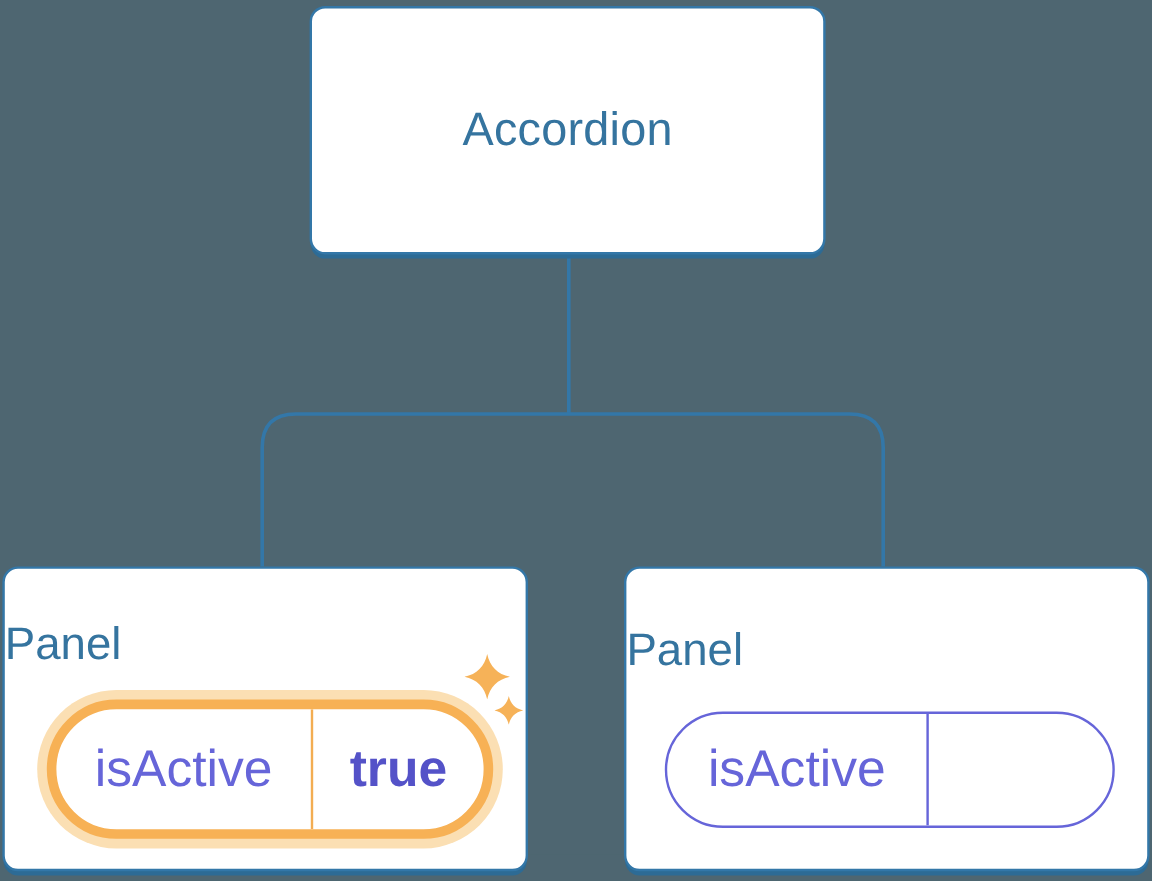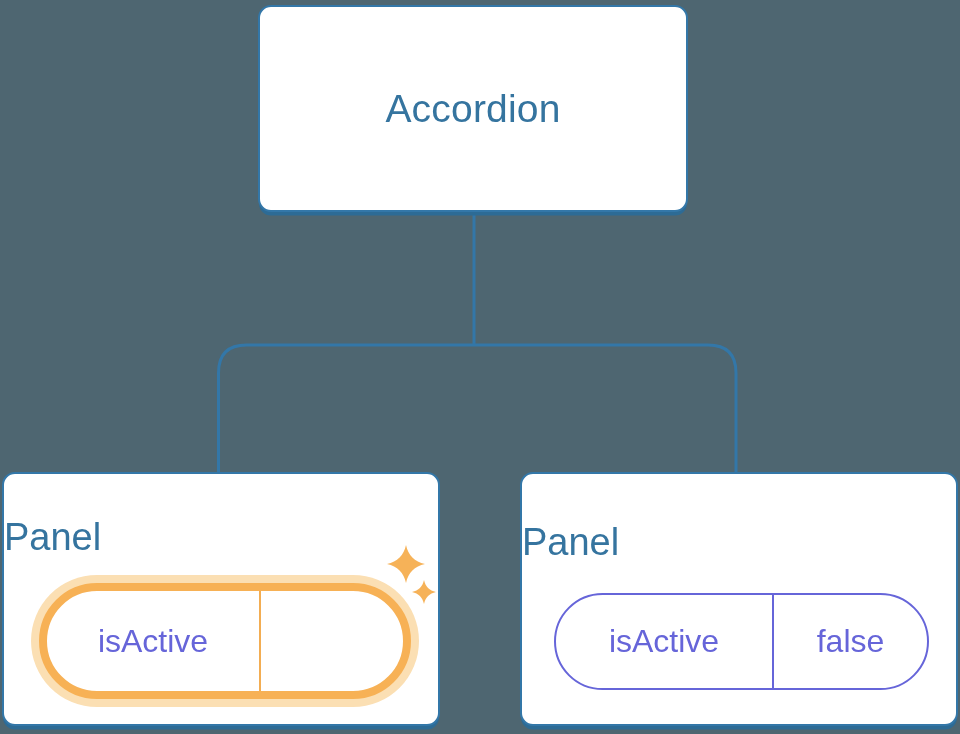--- a/index.html
+++ b/index.html
@@ -87,21 +87,21 @@
   .state-pill.inactive {
     left: 32px; top: 119px;
     width: 375px; height: 97px;
     border: 2px solid var(--purple);
   }
   .pill-cell {
     display: flex;
     align-items: center;
     justify-content: center;
     color: var(--purple);
-    font-size: 32px;
+    font-size: 43px;
   }
   .state-pill.active .pill-key   { width: 212px; }
   .state-pill.inactive .pill-key { width: 216px; }
   .pill-value { flex: 1; }
   .state-pill.active .pill-value {
     font-weight: bold;
     color: var(--purple-bold);
   }
   .pill-divider {
     width: 2px;
@@ -130,33 +130,33 @@
   <div class="node accordion-node">
     <span class="accordion-label">Accordion</span>
   </div>
 
   <div class="node panel-node panel-left">
     <div class="panel-title">Panel</div>
 
     <div class="state-pill active">
       <div class="pill-cell pill-key">isActive</div>
       <div class="pill-divider"></div>
+      <div class="pill-cell pill-value">true</div>
     </div>
 
     <svg class="sparkle sparkle-large" viewBox="0 0 24 24" xmlns="http://www.w3.org/2000/svg">
       <path d="M12 0 C13.4 6.6 17.4 10.6 24 12 C17.4 13.4 13.4 17.4 12 24 C10.6 17.4 6.6 13.4 0 12 C6.6 10.6 10.6 6.6 12 0 Z" fill="#f6b258"></path>
     </svg>
     <svg class="sparkle sparkle-small" viewBox="0 0 24 24" xmlns="http://www.w3.org/2000/svg">
       <path d="M12 0 C13.4 6.6 17.4 10.6 24 12 C17.4 13.4 13.4 17.4 12 24 C10.6 17.4 6.6 13.4 0 12 C6.6 10.6 10.6 6.6 12 0 Z" fill="#f6b258"></path>
     </svg>
   </div>
 
   <div class="node panel-node panel-right">
     <div class="panel-title">Panel</div>
 
     <div class="state-pill inactive">
       <div class="pill-cell pill-key">isActive</div>
       <div class="pill-divider"></div>
-      <div class="pill-cell pill-value">false</div>
     </div>
   </div>
 
 </div>
 
 </body></html>

